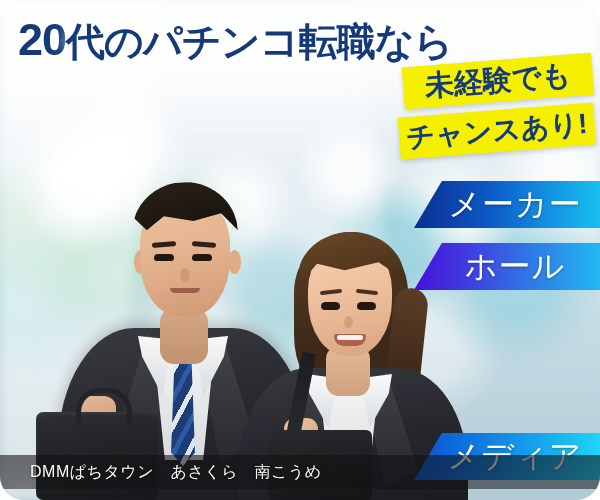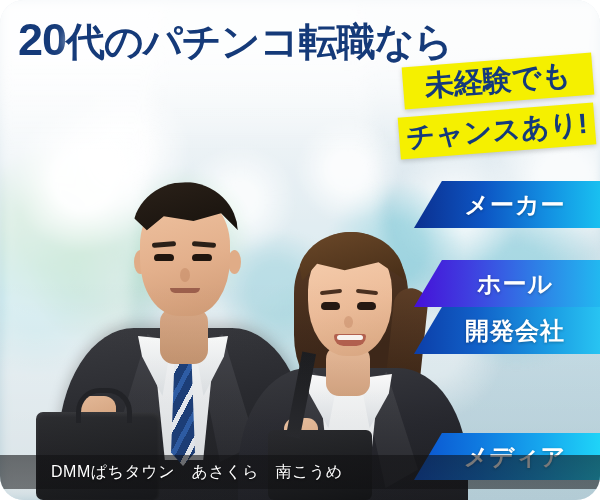--- a/index.html
+++ b/index.html
@@ -339,43 +339,43 @@
     width: 186px;
     display: flex;
     align-items: center;
     justify-content: center;
     clip-path: polygon(15% 0, 100% 0, 100% 100%, 0 100%);
     box-shadow: 0 2px 6px rgba(0,0,0,0.22);
     pointer-events: auto;
   }
   .cat-bar span {
     color: #ffffff;
-    font-weight: bold;
-    font-size: 24px;
+    font-weight: normal;
+    font-size: 32px;
     letter-spacing: 1px;
     text-shadow: 0 1px 3px rgba(0,0,0,0.30);
     transform: translateX(8px);
   }
   .cat-0 { top: 181px; background: linear-gradient(90deg, #0b2f8f 0%, #0d56c4 38%, #1390e2 72%, #19c0f0 100%); }
-  .cat-1 { top: 260px; background: linear-gradient(90deg, #4610d8 0%, #3f3fe0 30%, #2e7fe6 66%, #22b8f0 100%); }
+  .cat-1 { top: 243px; background: linear-gradient(90deg, #4610d8 0%, #3f3fe0 30%, #2e7fe6 66%, #22b8f0 100%); }
   .cat-2 { top: 307px; background: linear-gradient(90deg, #0c3ea8 0%, #1160c8 34%, #1b9ae2 72%, #28c4f2 100%); }
   .cat-3 { top: 370px; background: linear-gradient(90deg, #6a11e0 0%, #5230e4 28%, #2f6fe6 64%, #2296ee 100%); }
   .cat-4 { top: 433px; background: linear-gradient(90deg, #0a52cf 0%, #0f79e0 34%, #16a6ee 68%, #1fd4f8 100%); }
 
   
   .caption {
     position: absolute;
     left: 0;
     top: 455px;
     width: 600px;
     height: 34px;
     background: linear-gradient(180deg, rgba(16,16,18,0.58) 0%, rgba(16,16,18,0.52) 100%);
     display: flex;
     align-items: center;
-    padding-left: 51px;
+    padding-left: 30px;
     box-sizing: border-box;
   }
   .caption span {
     color: #ffffff;
     font-size: 16px;
     letter-spacing: 0.5px;
     white-space: pre;
     text-shadow: 0 1px 2px rgba(0,0,0,0.6);
   }
 </style>
@@ -456,23 +456,20 @@
     <span>チャンスあり!</span>
   </div>
 
   <div class="cat-list">
     <div class="cat-bar cat-0">
       <span>メーカー</span>
     </div>
     <div class="cat-bar cat-1">
       <span>ホール</span>
     </div>
-    <div class="cat-bar cat-2">
-      <span>開発会社</span>
-    </div>
     <div class="cat-bar cat-4">
       <span>メディア</span>
     </div>
   </div>
 
   <div class="caption">
     <span>DMMぱちタウン　あさくら　南こうめ</span>
   </div>
 
 </div>

